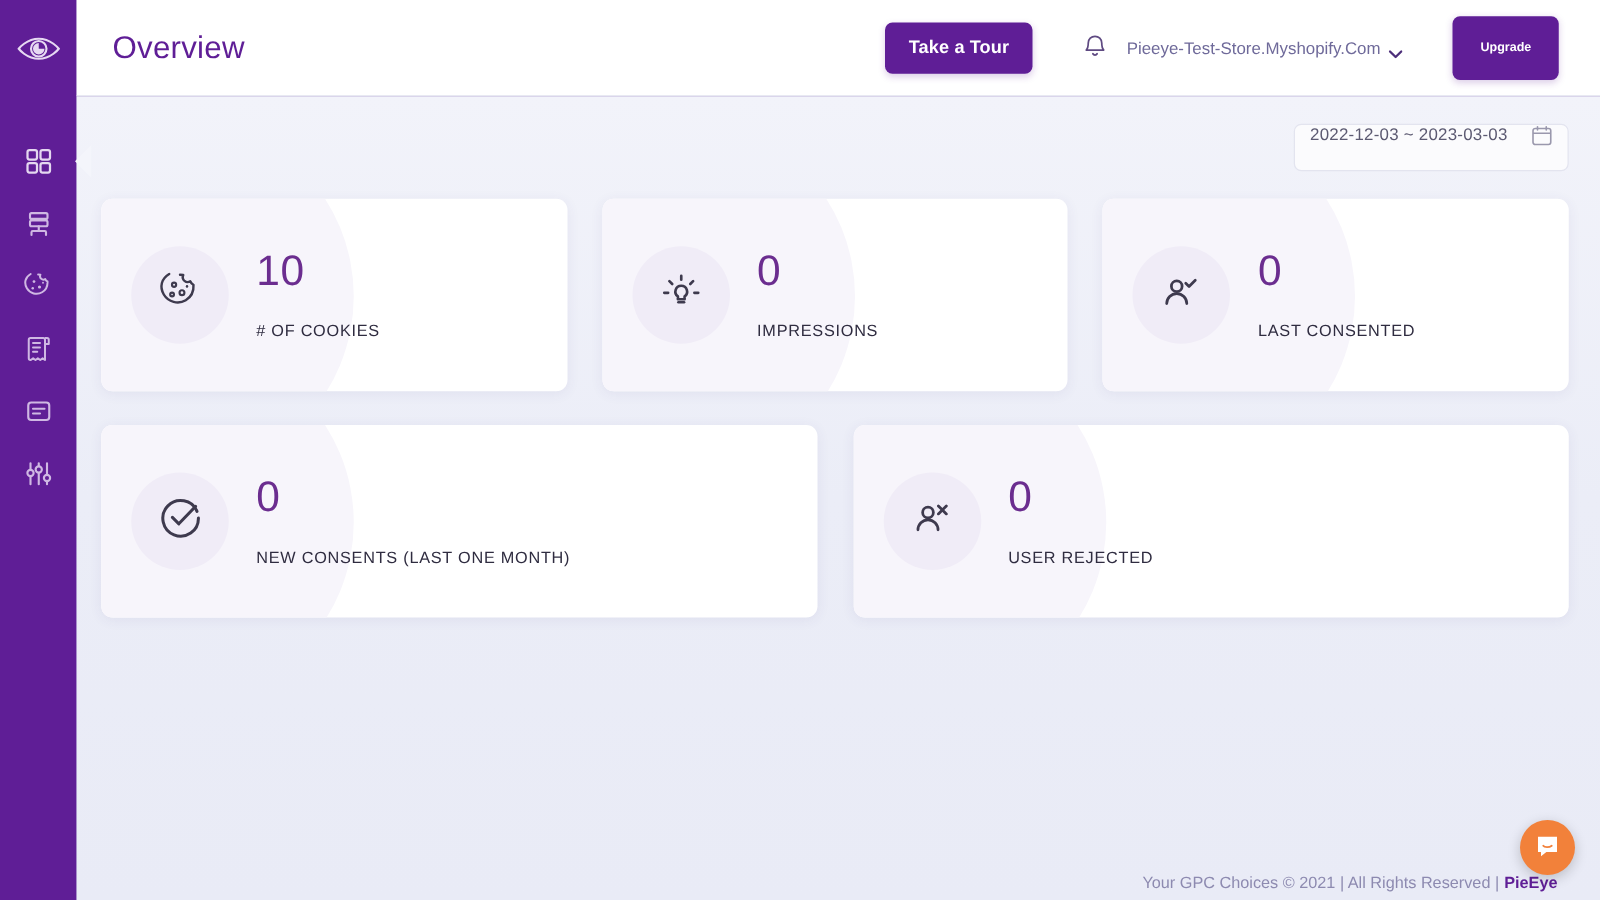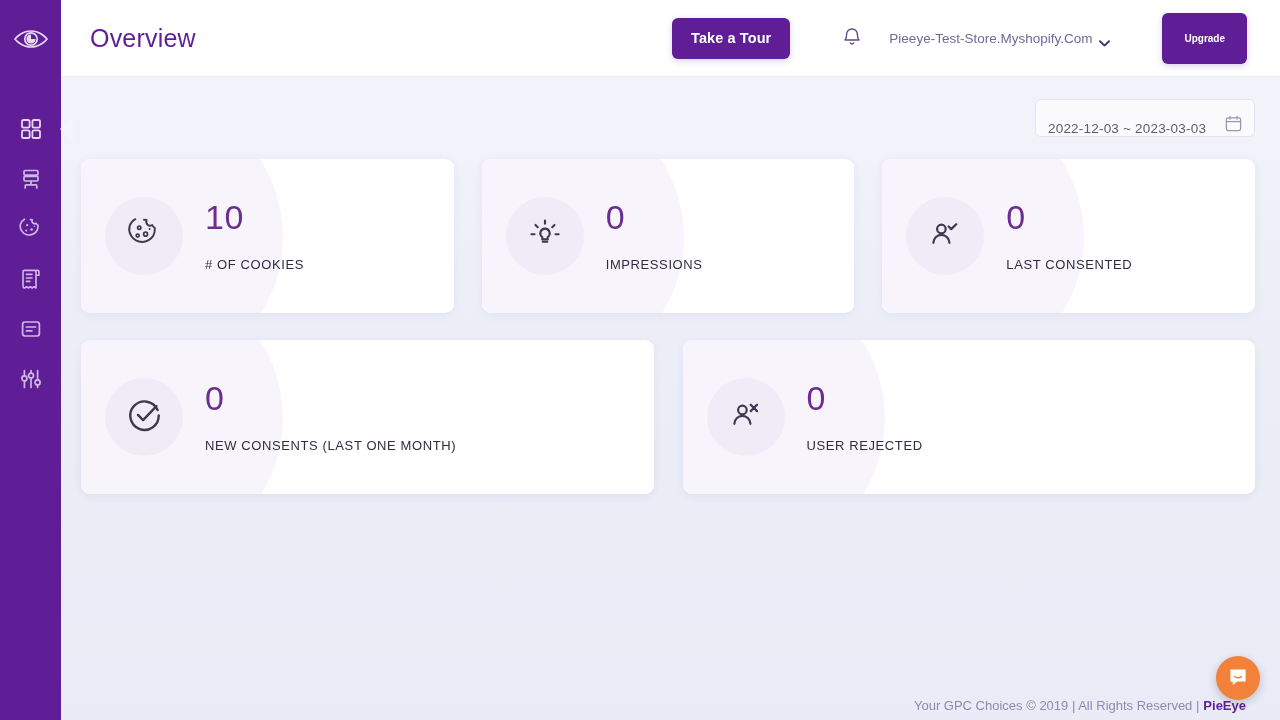--- a/index.html
+++ b/index.html
@@ -66,21 +66,21 @@
     margin-left: 29px;
     font-size: 25px;
     font-weight: 400;
     color: #5f1e96;
     letter-spacing: .2px;
   }
   .topbar-right {
     margin-left: auto;
     display: flex; align-items: center;
     margin-right: 33px;
-    gap: 12px;
+    gap: 0px;
   }
   .btn-tour {
     background: #5f1e96;
     color: #ffffff;
     border: none;
     border-radius: 6px;
     font-size: 14.5px;
     font-weight: 700;
     padding: 0 19px;
     height: 41px;
@@ -156,21 +156,21 @@
   
   .date-row {
     display: flex; justify-content: flex-end;
     margin: 22px 25px 0 0;
   }
   .date-picker {
     width: 220px; height: 38px;
     background: #fbfbfd;
     border: 1px solid #e3e4ef;
     border-radius: 6px;
-    display: flex; align-items: flex-end;
+    display: flex; align-items: flex-start;
     padding: 0 12px;
     cursor: pointer;
   }
   .date-text {
     font-size: 13.5px;
     color: #5c5a72;
     letter-spacing: .2px;
   }
   .cal-icon { margin-left: auto; display: block; }
 
@@ -479,21 +479,21 @@
         </div>
         <div class="card-text">
           <span class="card-value">0</span>
           <span class="card-label">USER REJECTED</span>
         </div>
       </div>
 
     </div>
 
     <div class="footer">
-      <span>Your GPC Choices © 2019 | All Rights Reserved |</span>
+      <span>Your GPC Choices © 2021 | All Rights Reserved |</span>
       <span class="brand">PieEye</span>
     </div>
 
   </main>
 
   <button class="chat-btn">
     <span>
       <svg width="22" height="22" viewBox="0 0 22 22" fill="none">
         <path d="M3.4 3.4h15.2v12.2h-8.5l-4.3 3.4v-3.4H3.4V3.4Z" fill="#ffffff"></path>
         <path d="M7.6 10.6c.9 1.5 4.9 1.5 6.8 0" stroke="#f2813a" stroke-width="1.4" stroke-linecap="round"></path>

